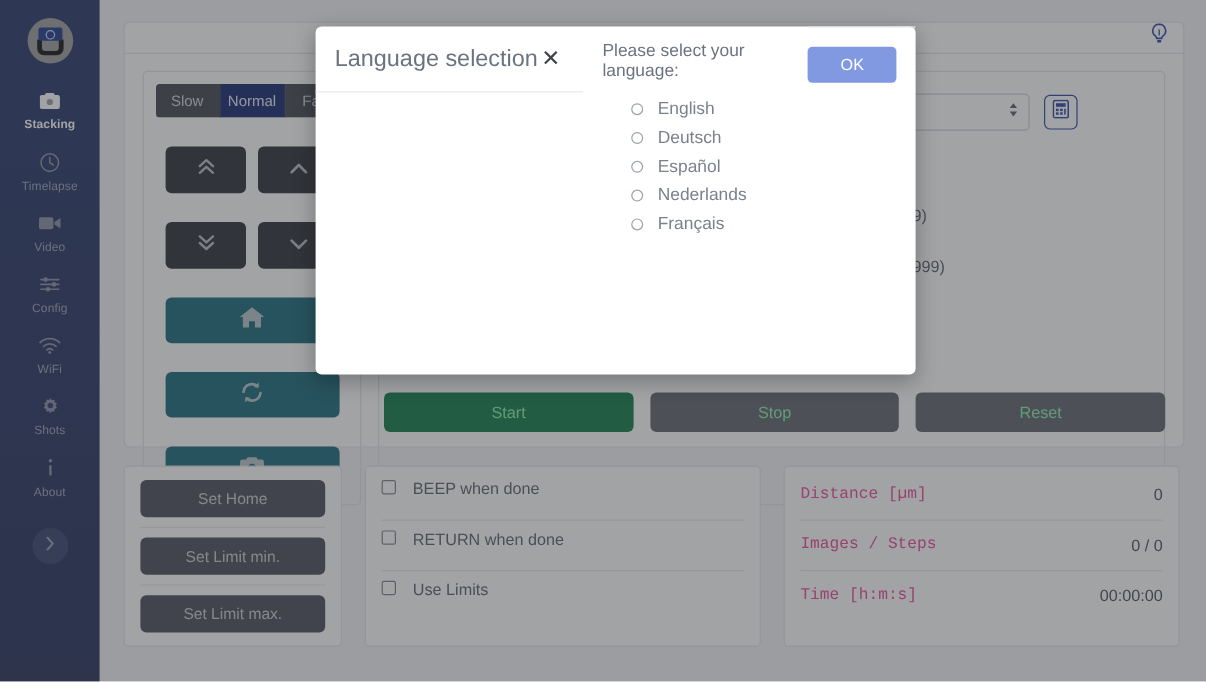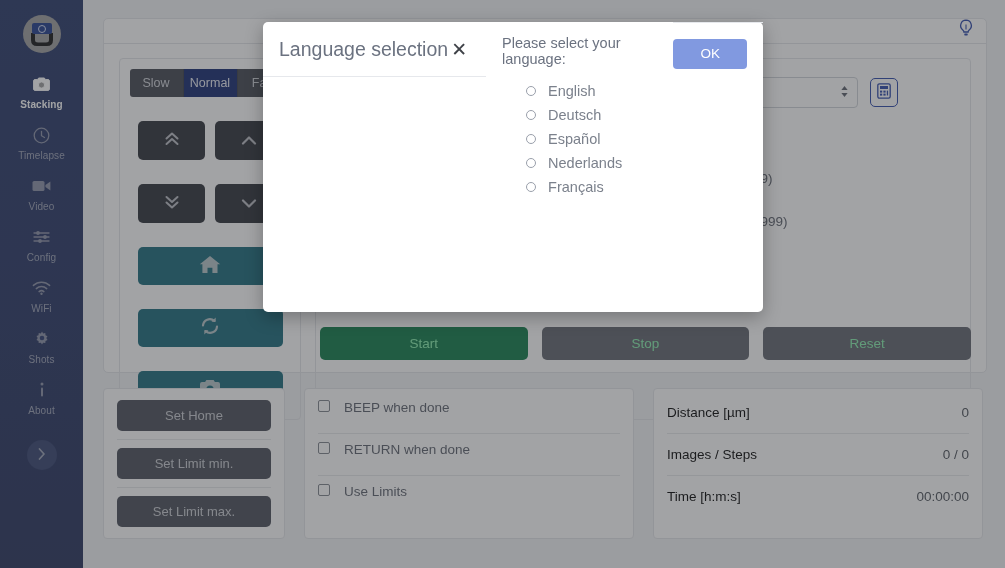--- a/index.html
+++ b/index.html
@@ -180,21 +180,21 @@
   .divider-line { height: 1px; background: #e6e8eb; margin: 8px 0; }
 
   .chk-row { display: flex; height: 25px; }
   .chk-box {
     width: 12px; height: 12px; border: 1.4px solid #7e828b;
     border-radius: 2px; margin-right: 14px; background:#fff; cursor: pointer;
   }
   .chk-label { font-size: 13.5px; color: #5a5f6a; }
 
   .stat-row { display: flex; align-items: center; justify-content: space-between; height: 25px; }
-  .stat-label { font-size: 13.5px; color: #000000; }
+  .stat-label { font-size: 13.5px; color: #ec4899; font-family: Liberation Mono, monospace; }
   .stat-val { font-size: 13.5px; color: #4b5058; }
 
   
   .overlay {
     position: absolute; inset: 0;
     background: rgba(58,60,64,0.47);
     z-index: 50;
   }
   .modal {
     position: absolute; left: 263px; top: 22px;

